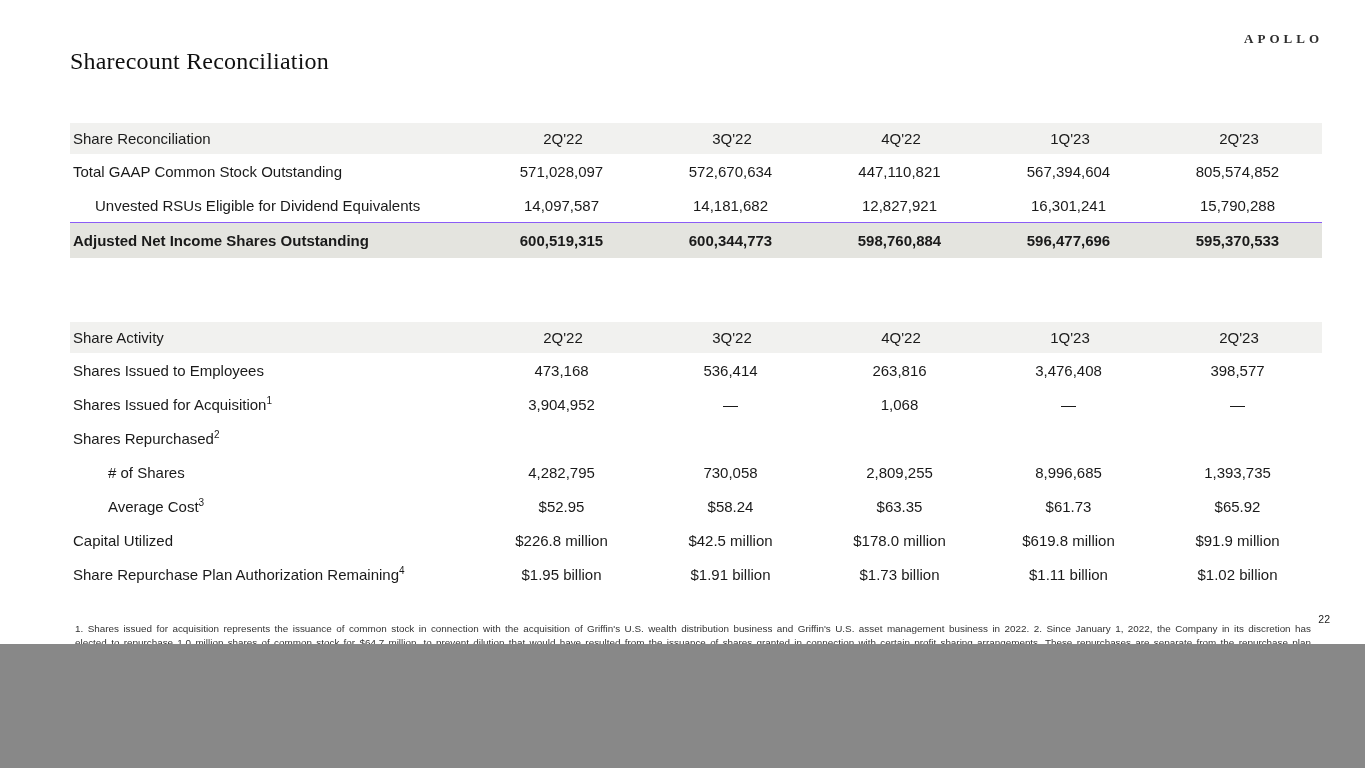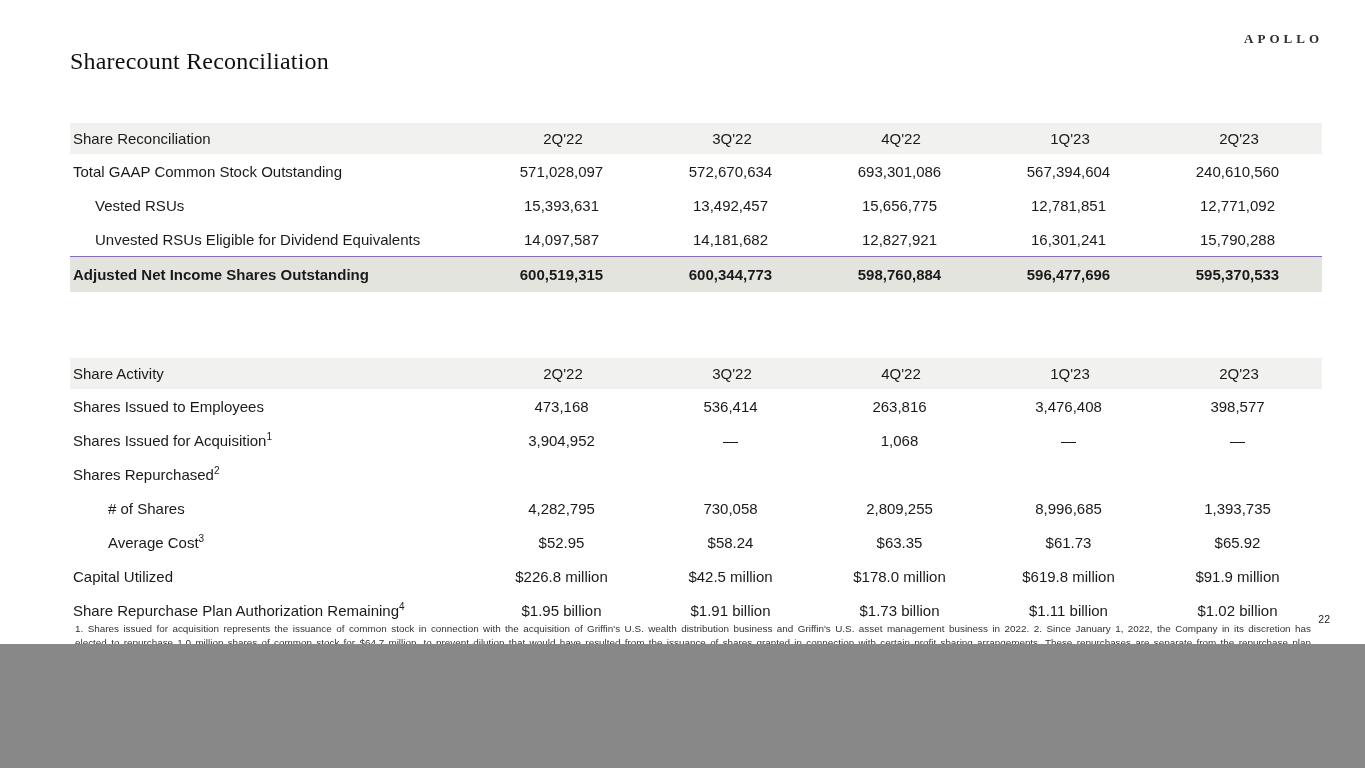--- a/index.html
+++ b/index.html
@@ -25,21 +25,21 @@
     letter-spacing:0.2px;
   }
   table.data {
     position:absolute; left:70px;
     width:1252px;
     border-collapse:collapse;
     table-layout:fixed;
     font-size:15px;
   }
   table.data.t1 { top:123px; }
-  table.data.t2 { top:358px; }
+  table.data.t2 { top:322px; }
   table.data th, table.data td {
     font-weight:400;
     padding:0 0 0 3px;
     white-space:nowrap;
     overflow:hidden;
   }
   table.data th { height:31px; background:#f1f1ef; text-align:center; }
   table.data th:first-child { text-align:left; }
   table.data td { height:34px; text-align:left; }
   table.data td.num { text-align:center; padding:0; }
@@ -89,31 +89,23 @@
           <th>4Q'22</th>
           <th>1Q'23</th>
           <th>2Q'23</th>
         </tr>
       </thead>
       <tbody>
         <tr>
           <td style="padding-left: 3px;">Total GAAP Common Stock Outstanding</td>
           <td class="num">571,028,097</td>
           <td class="num">572,670,634</td>
-          <td class="num">693,301,086</td>
+          <td class="num">447,110,821</td>
           <td class="num">567,394,604</td>
-          <td class="num">240,610,560</td>
-        </tr>
-        <tr>
-          <td style="padding-left: 25px;">Vested RSUs</td>
-          <td class="num">15,393,631</td>
-          <td class="num">13,492,457</td>
-          <td class="num">15,656,775</td>
-          <td class="num">12,781,851</td>
-          <td class="num">12,771,092</td>
+          <td class="num">805,574,852</td>
         </tr>
         <tr>
           <td style="padding-left: 25px;">Unvested RSUs Eligible for Dividend Equivalents</td>
           <td class="num">14,097,587</td>
           <td class="num">14,181,682</td>
           <td class="num">12,827,921</td>
           <td class="num">16,301,241</td>
           <td class="num">15,790,288</td>
         </tr>
         <tr class="total-row">

